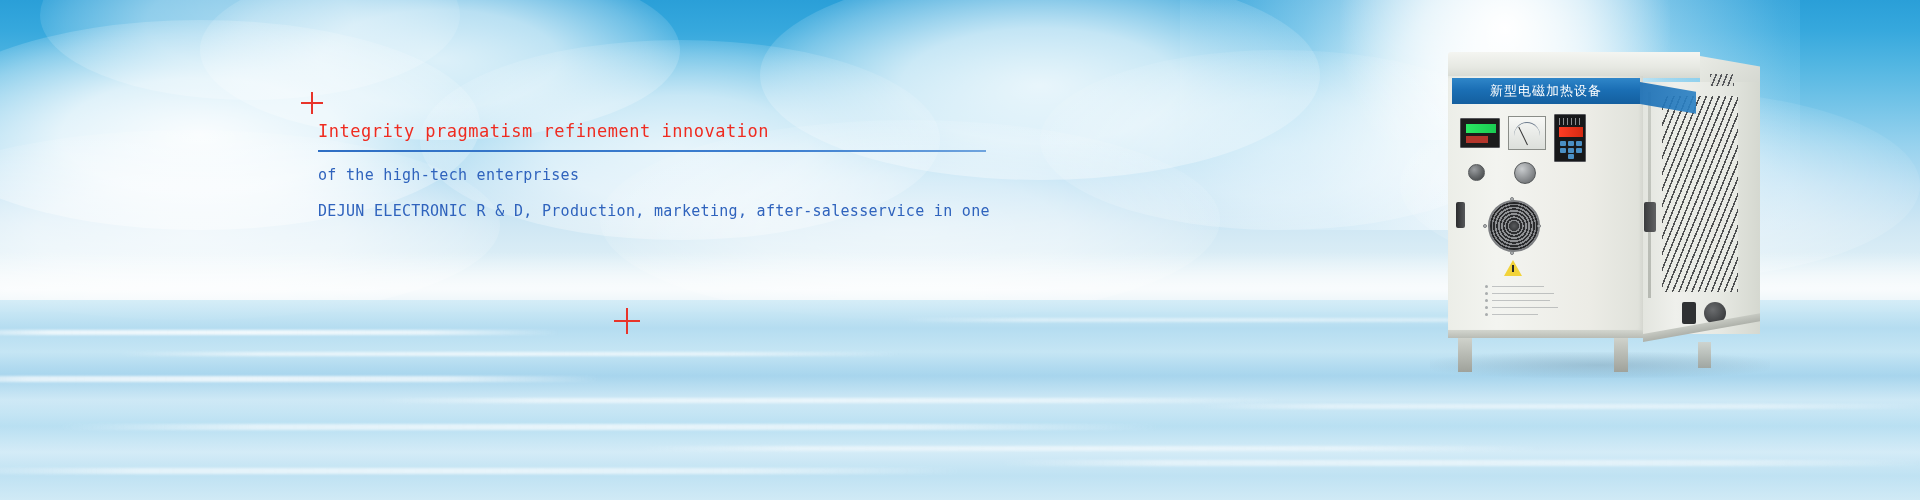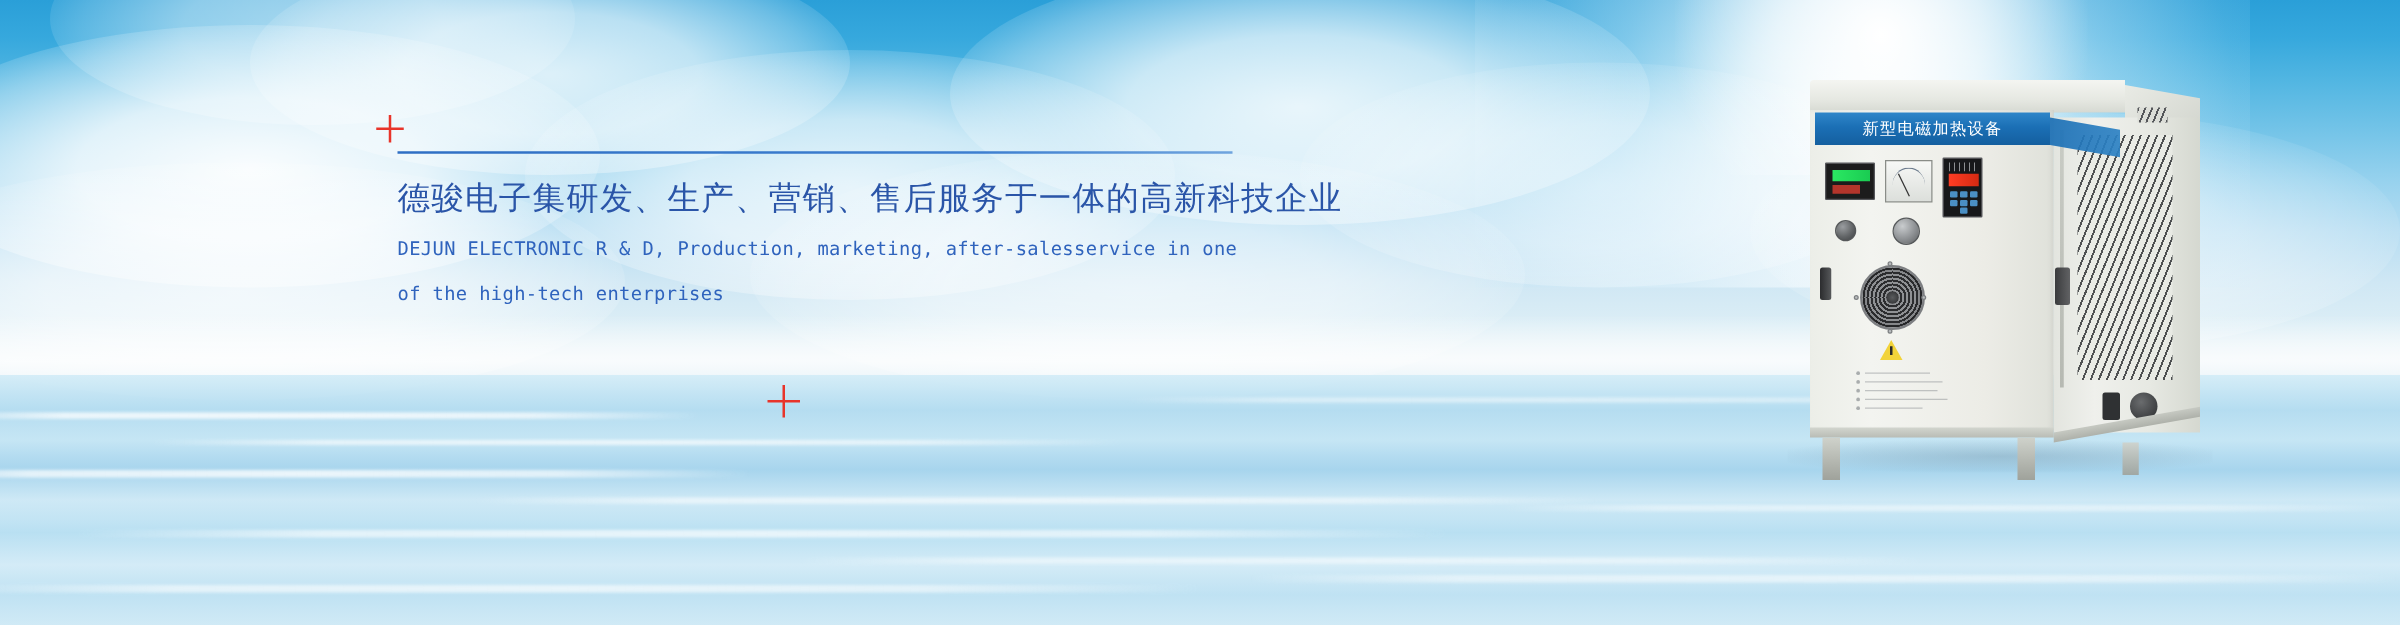--- a/index.html
+++ b/index.html
@@ -188,21 +188,21 @@
     font-size:15px;
     color:#2f63bd;
     line-height:1.65;
     letter-spacing:0.3px;
     white-space:nowrap;
   }
 
   
   .machine{
     position:absolute;
-    left:1448px; top:64px;
+    left:1448px; top:52px;
     width:320px; height:300px;
   }
   
   .m-top{
     position:absolute; left:0; top:0;
     width:252px; height:26px;
     background:linear-gradient(to bottom,#f4f5f1 0%,#e6e8e2 60%,#d6d9d2 100%);
     border-top-left-radius:3px;
   }
   .m-top-right{
@@ -472,24 +472,24 @@
   <div class="wave w9"></div>
   <div class="wave w5"></div>
   <div class="wave w6"></div>
   <div class="wave w7"></div>
   <div class="wave w10"></div>
 
   <div class="plus plus-1"></div>
   <div class="plus plus-2"></div>
 
   <div class="copy">
+    <div class="sub-en">Integrity  pragmatism  refinement  innovation</div>
     <div class="divider"></div>
-    <div class="desc-cn">德骏电子集研发、生产、营销、售后服务于一体的高新科技企业</div>
+    <div class="desc-en">of the high-tech enterprises</div>
     <div class="desc-en">DEJUN ELECTRONIC R &amp; D, Production, marketing, after-salesservice in one</div>
-    <div class="desc-en">of the high-tech enterprises</div>
   </div>
 
   <div class="shadow"></div>
   <div class="machine">
     <div class="m-top"></div>
     <div class="m-top-right"></div>
     <div class="m-front"></div>
     <div class="m-side"></div>
     <div class="vent-divider"></div>
     <div class="vents"></div>

